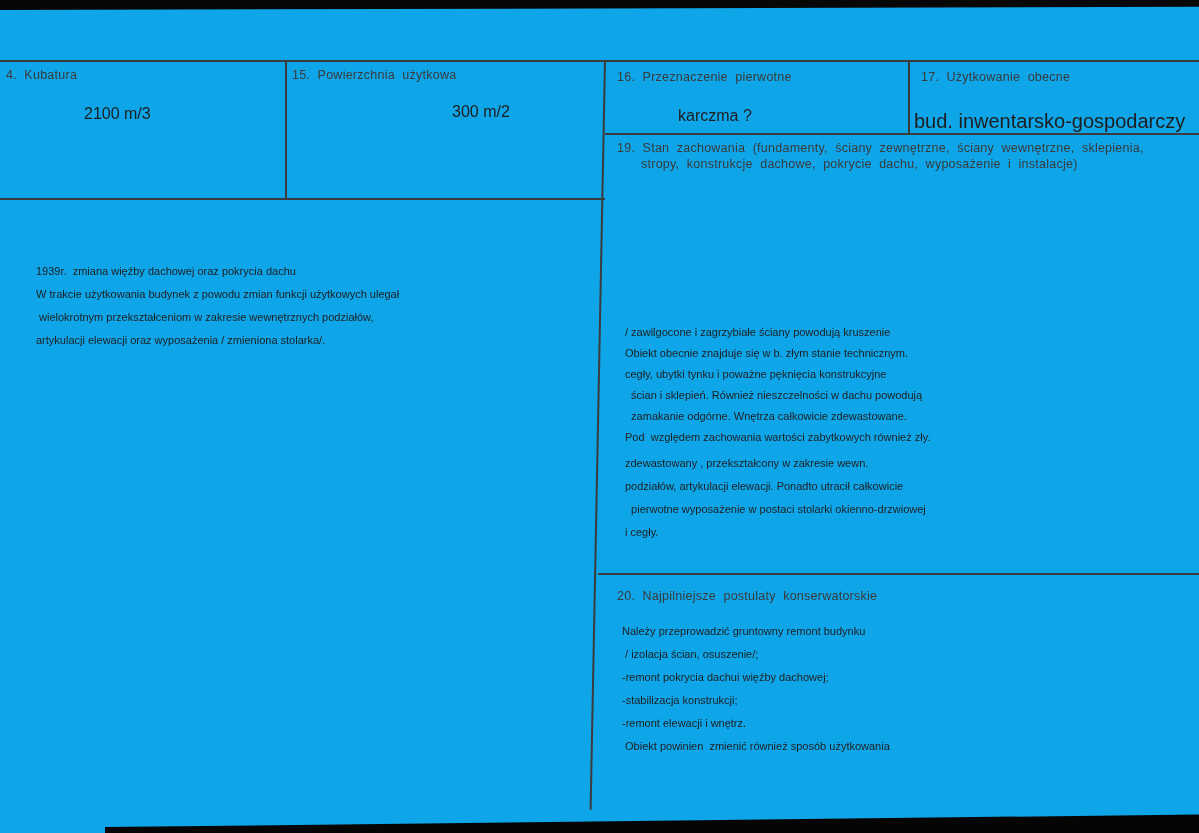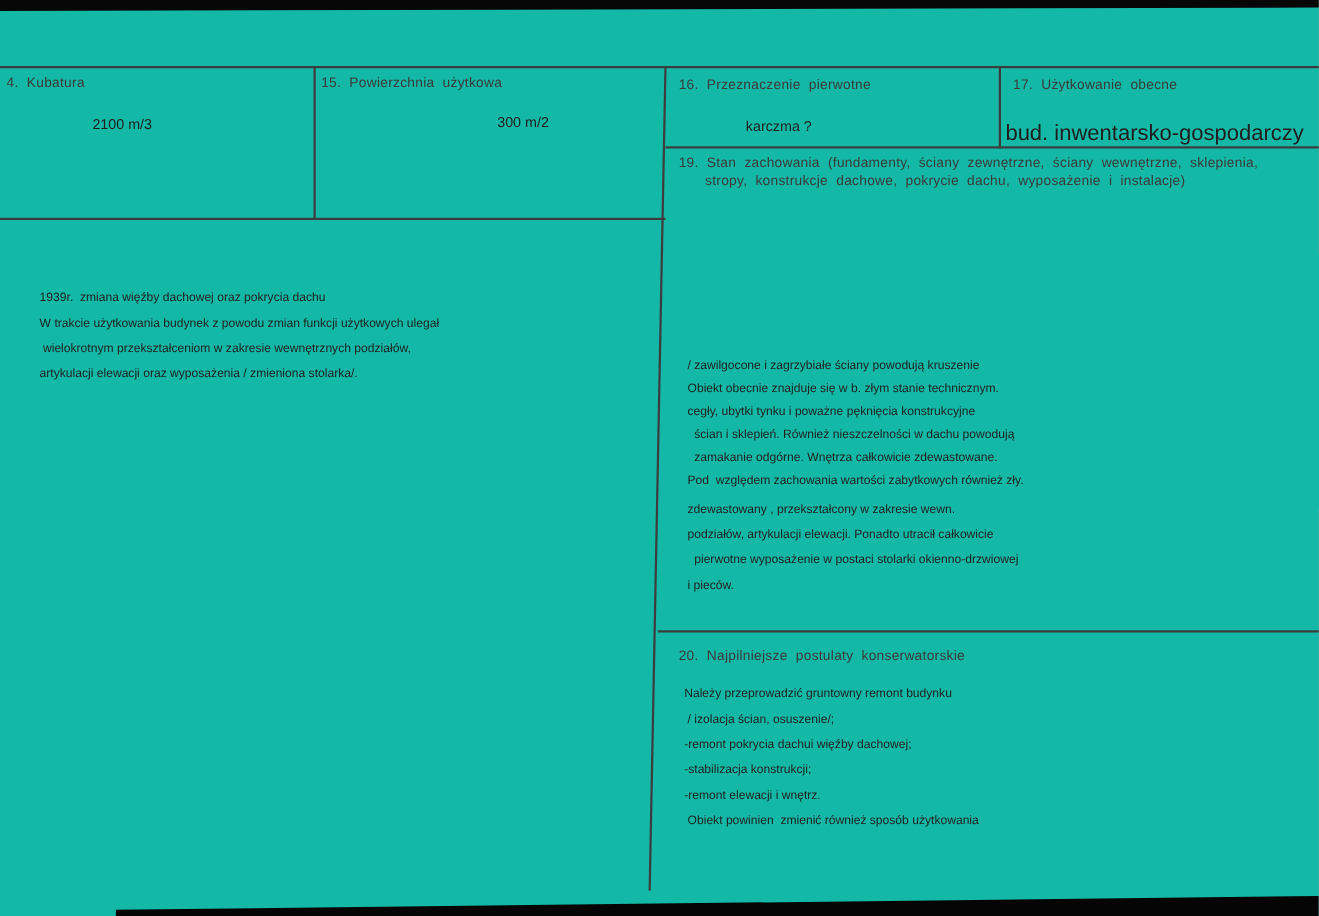--- a/index.html
+++ b/index.html
@@ -1,19 +1,19 @@
 <!DOCTYPE html>
 <html><head>
 <meta charset="utf-8">
 <style>
   html,body{margin:0;padding:0;background:#9a9a9a;}
   .scan{
     position:relative;
     width:1199px;height:833px;
-    background:#14b8a6;
+    background:#0ea5e9;
     overflow:hidden;
     font-family:"Liberation Sans", sans-serif;
     color:#232323;
   }
   
   .edge-top{
     position:absolute;left:0;top:0;width:1199px;height:10px;
     background:#070707;
     transform:rotate(-0.15deg);transform-origin:left top;
   }
@@ -29,21 +29,21 @@
   
   .label{
     position:absolute;
     font-size:12.5px;line-height:16px;
     letter-spacing:0.25px;
     color:#3a3a3a;
     white-space:pre;
   }
   .value{
     position:absolute;
-    font-size:13px;
+    font-size:16px;
     color:#1e1e1e;
     white-space:pre;
   }
   .textblock{
     position:absolute;
     font-size:11px;line-height:23px;
     color:#1f1f1f;
   }
   .textblock div{white-space:pre;}
   .tight{line-height:21px;}
@@ -93,21 +93,21 @@
     <div>cegły, ubytki tynku i poważne pęknięcia konstrukcyjne</div>
     <div>  ścian i sklepień. Również nieszczelności w dachu powodują</div>
     <div>  zamakanie odgórne. Wnętrza całkowicie zdewastowane.</div>
     <div>Pod  względem zachowania wartości zabytkowych również zły.</div>
   </div>
 
   <div class="textblock" style="left:625px;top:452px;">
     <div>zdewastowany , przekształcony w zakresie wewn.</div>
     <div>podziałów, artykulacji elewacji. Ponadto utracił całkowicie</div>
     <div>  pierwotne wyposażenie w postaci stolarki okienno-drzwiowej</div>
-    <div>i pieców.</div>
+    <div>i cegły.</div>
   </div>
 
   <div class="label" style="left:617px;top:588px;">20.  Najpilniejsze  postulaty  konserwatorskie</div>
 
   <div class="textblock" style="left:622px;top:620px;">
     <div>Należy przeprowadzić gruntowny remont budynku</div>
     <div> / izolacja ścian, osuszenie/;</div>
     <div>-remont pokrycia dachui więźby dachowej;</div>
     <div>-stabilizacja konstrukcji;</div>
     <div>-remont elewacji i wnętrz.</div>

